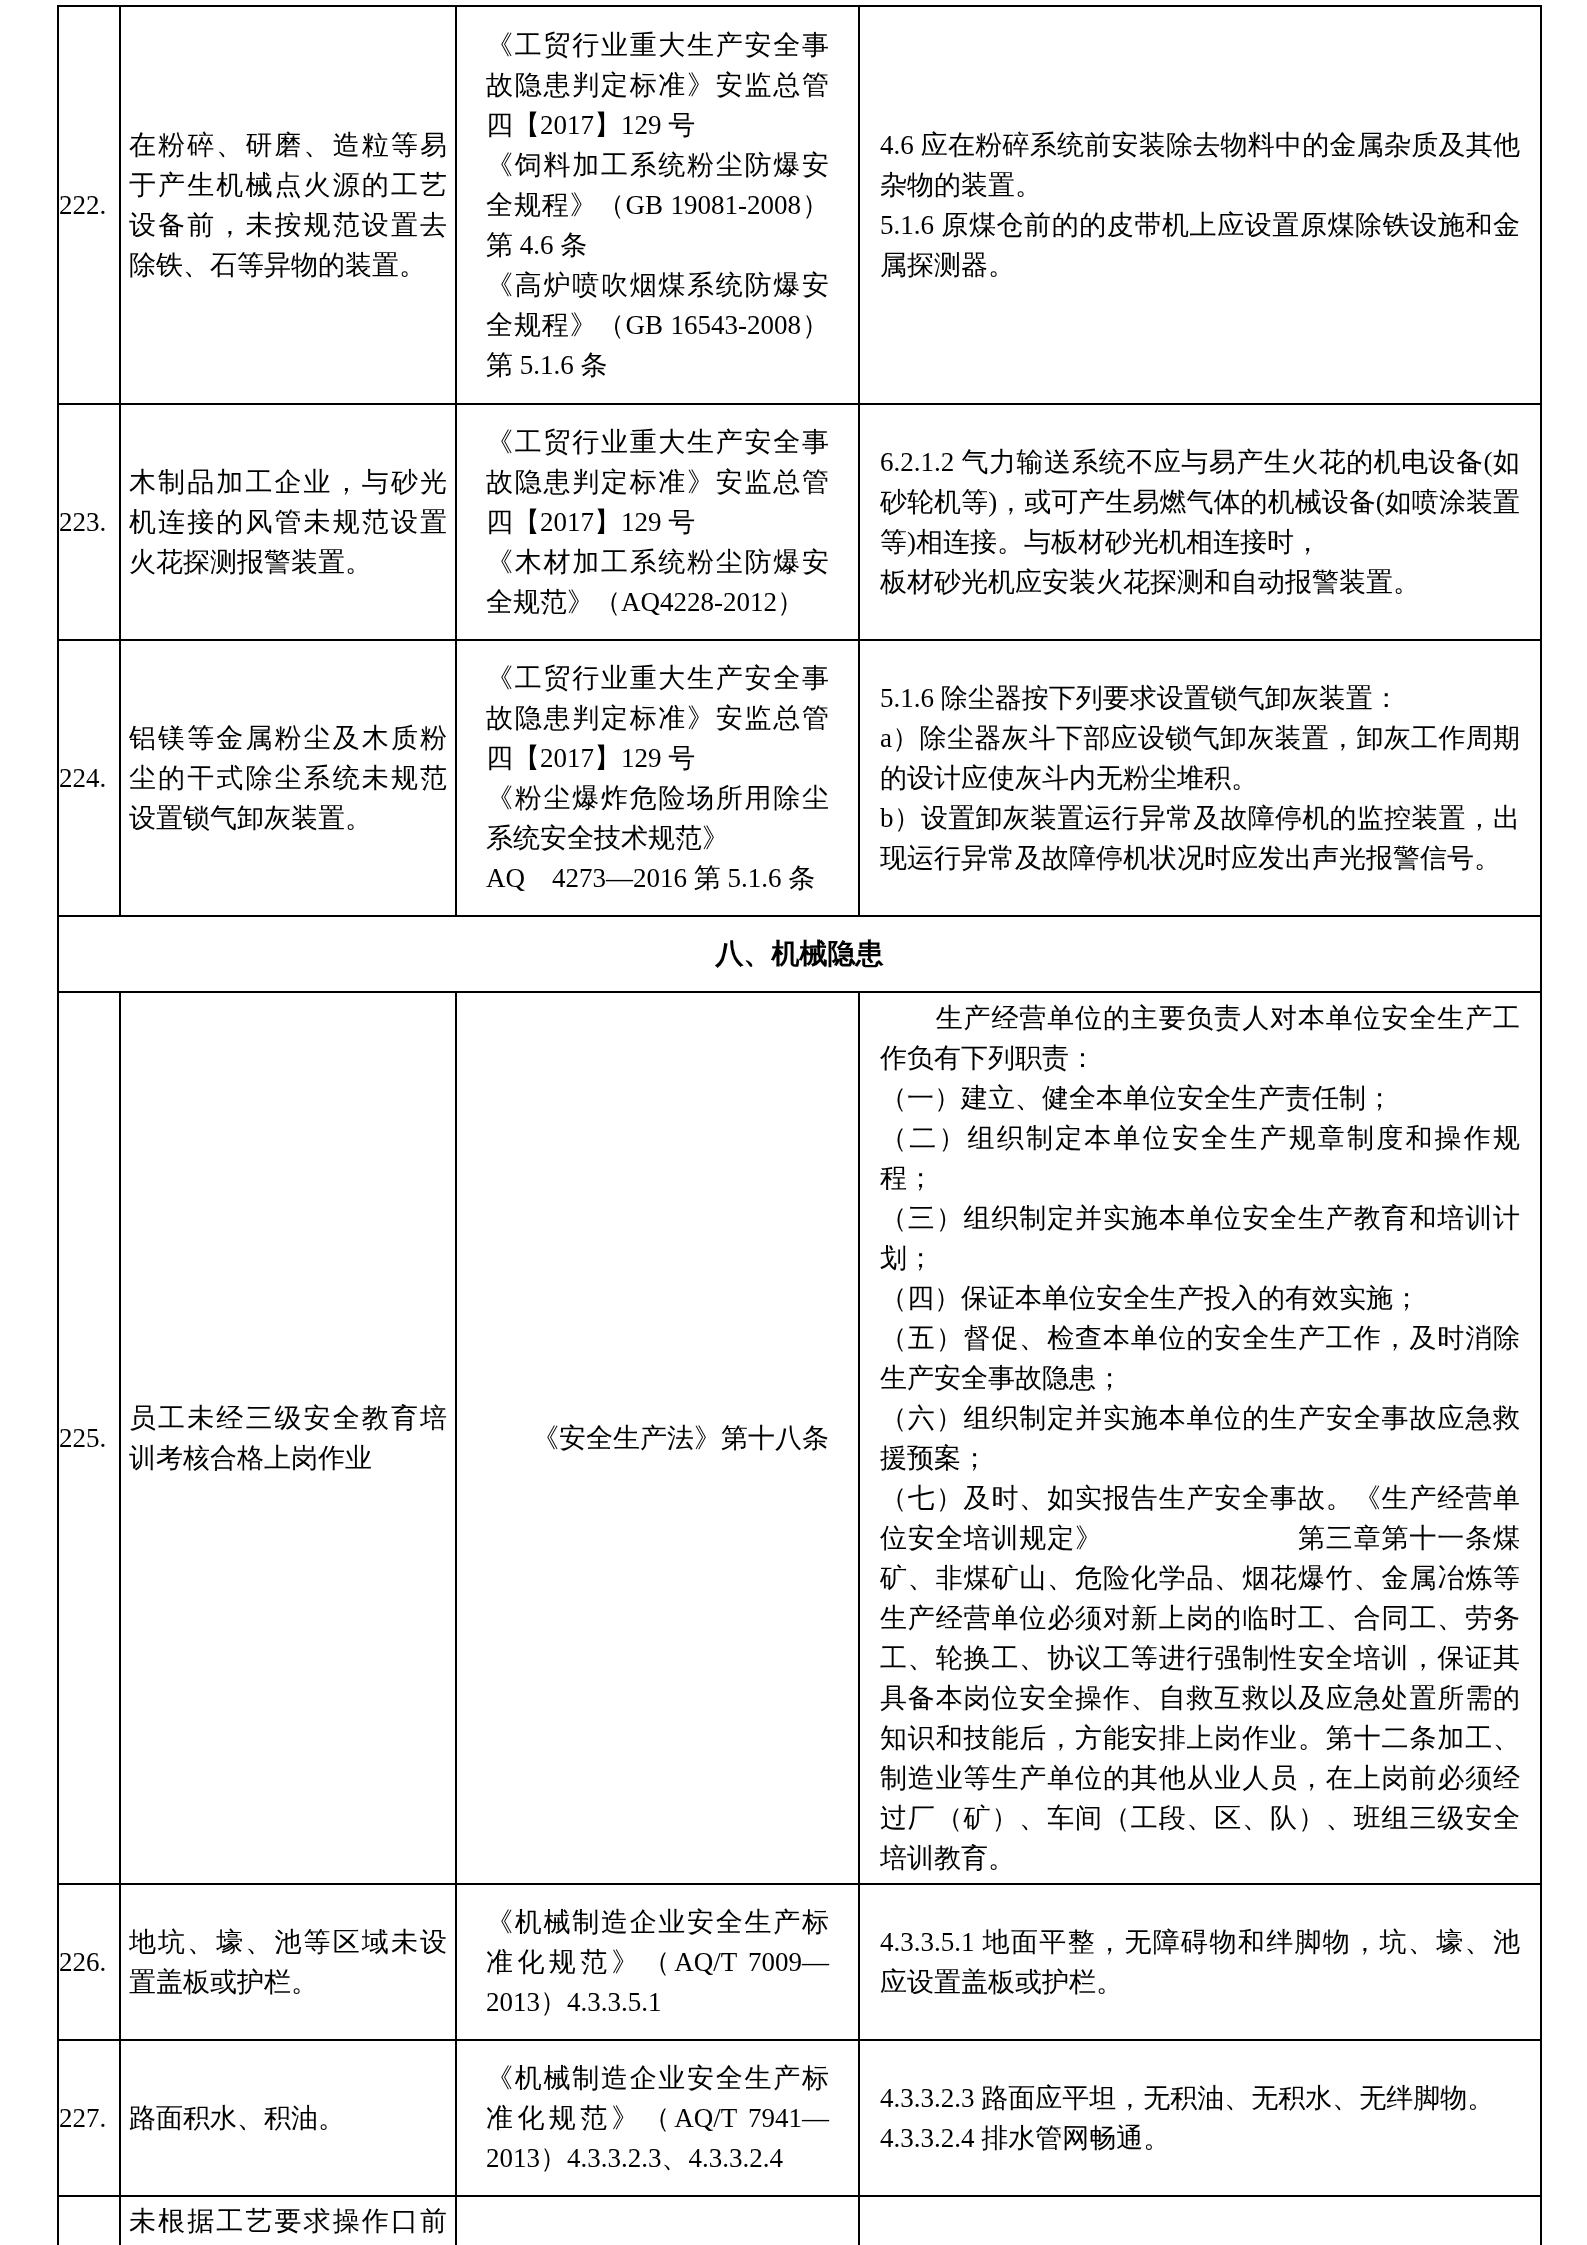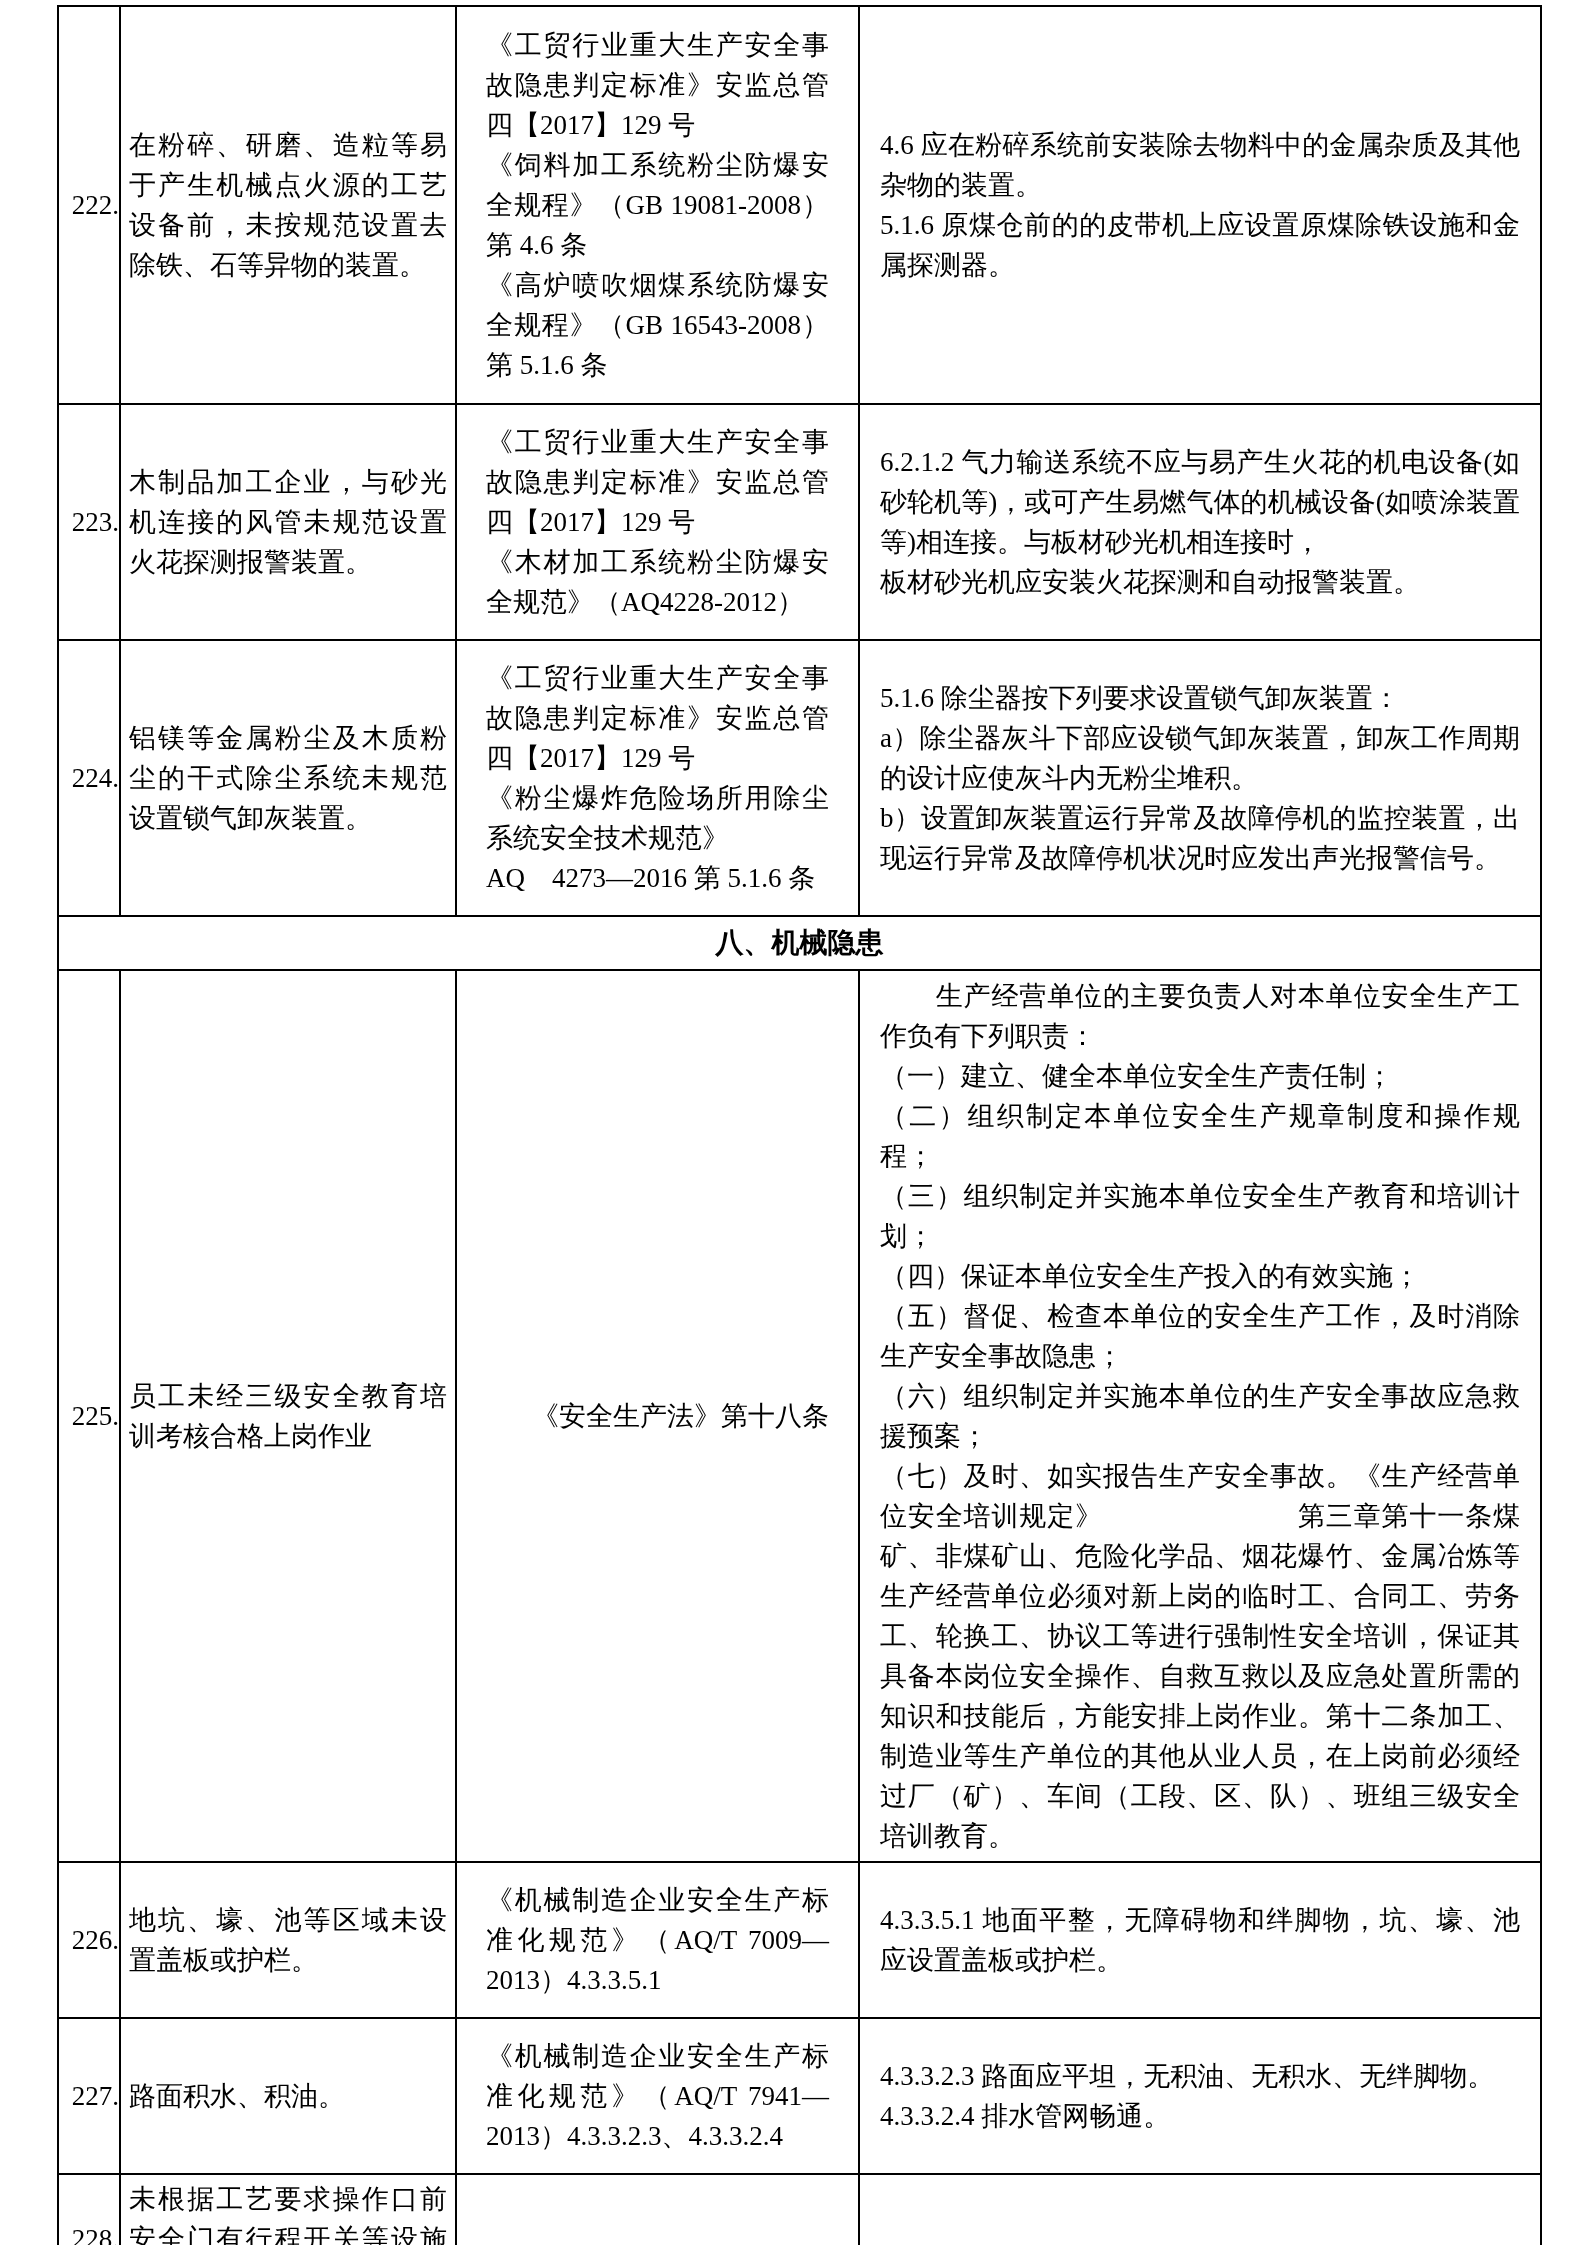--- a/index.html
+++ b/index.html
@@ -18,29 +18,29 @@
     table-layout:fixed;
   }
   td{
     border:2px solid #000;
     font-size:27px;
     line-height:40px;
     vertical-align:middle;
     padding:4px 0;
     overflow:hidden;
   }
-  td.c-no{text-align:right;}
+  td.c-no{text-align:left;}
   td.c-hazard{padding:4px 8px;text-align:justify;}
   td.c-basis{padding:17px 29px;white-space:pre-line;text-align:justify;}
   td.c-basis.center{text-align:right;margin-top:22px;}
   td.c-req{padding:0 20px;white-space:pre-line;text-align:justify;}
   tr.r222{height:398px;}
   tr.r223{height:183px;}
   tr.r224{height:257px;}
-  tr.rsec{height:54px;}
+  tr.rsec{height:76px;}
   tr.r225{height:892px;}
   tr.r226{height:150px;}
   tr.r227{height:126px;}
   tr.r228{height:118px;}
   tr.rsec td{
     font-weight:bold;
     text-align:center;
     font-size:28px;
   }
 </style>

